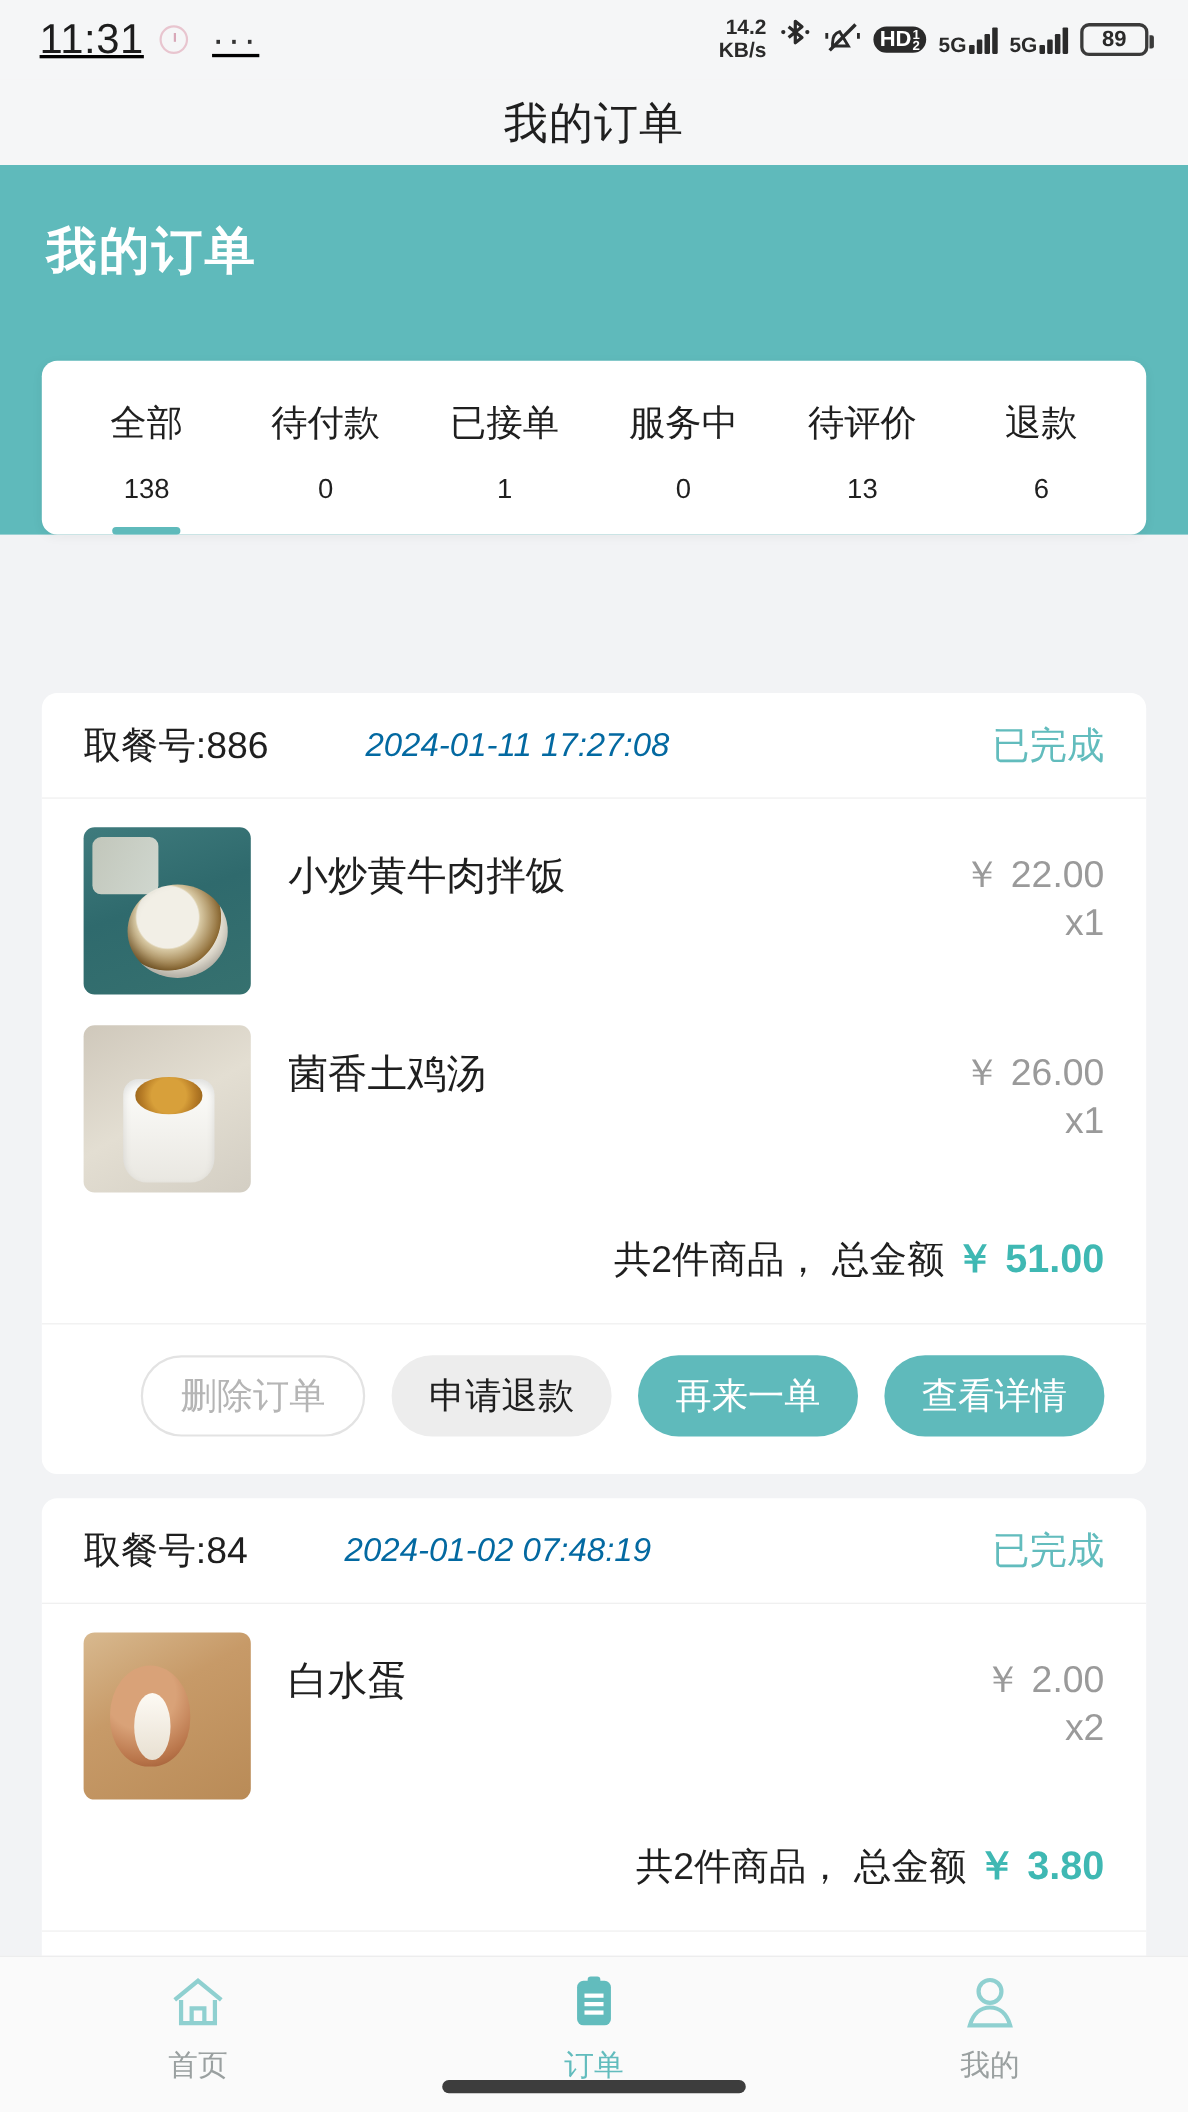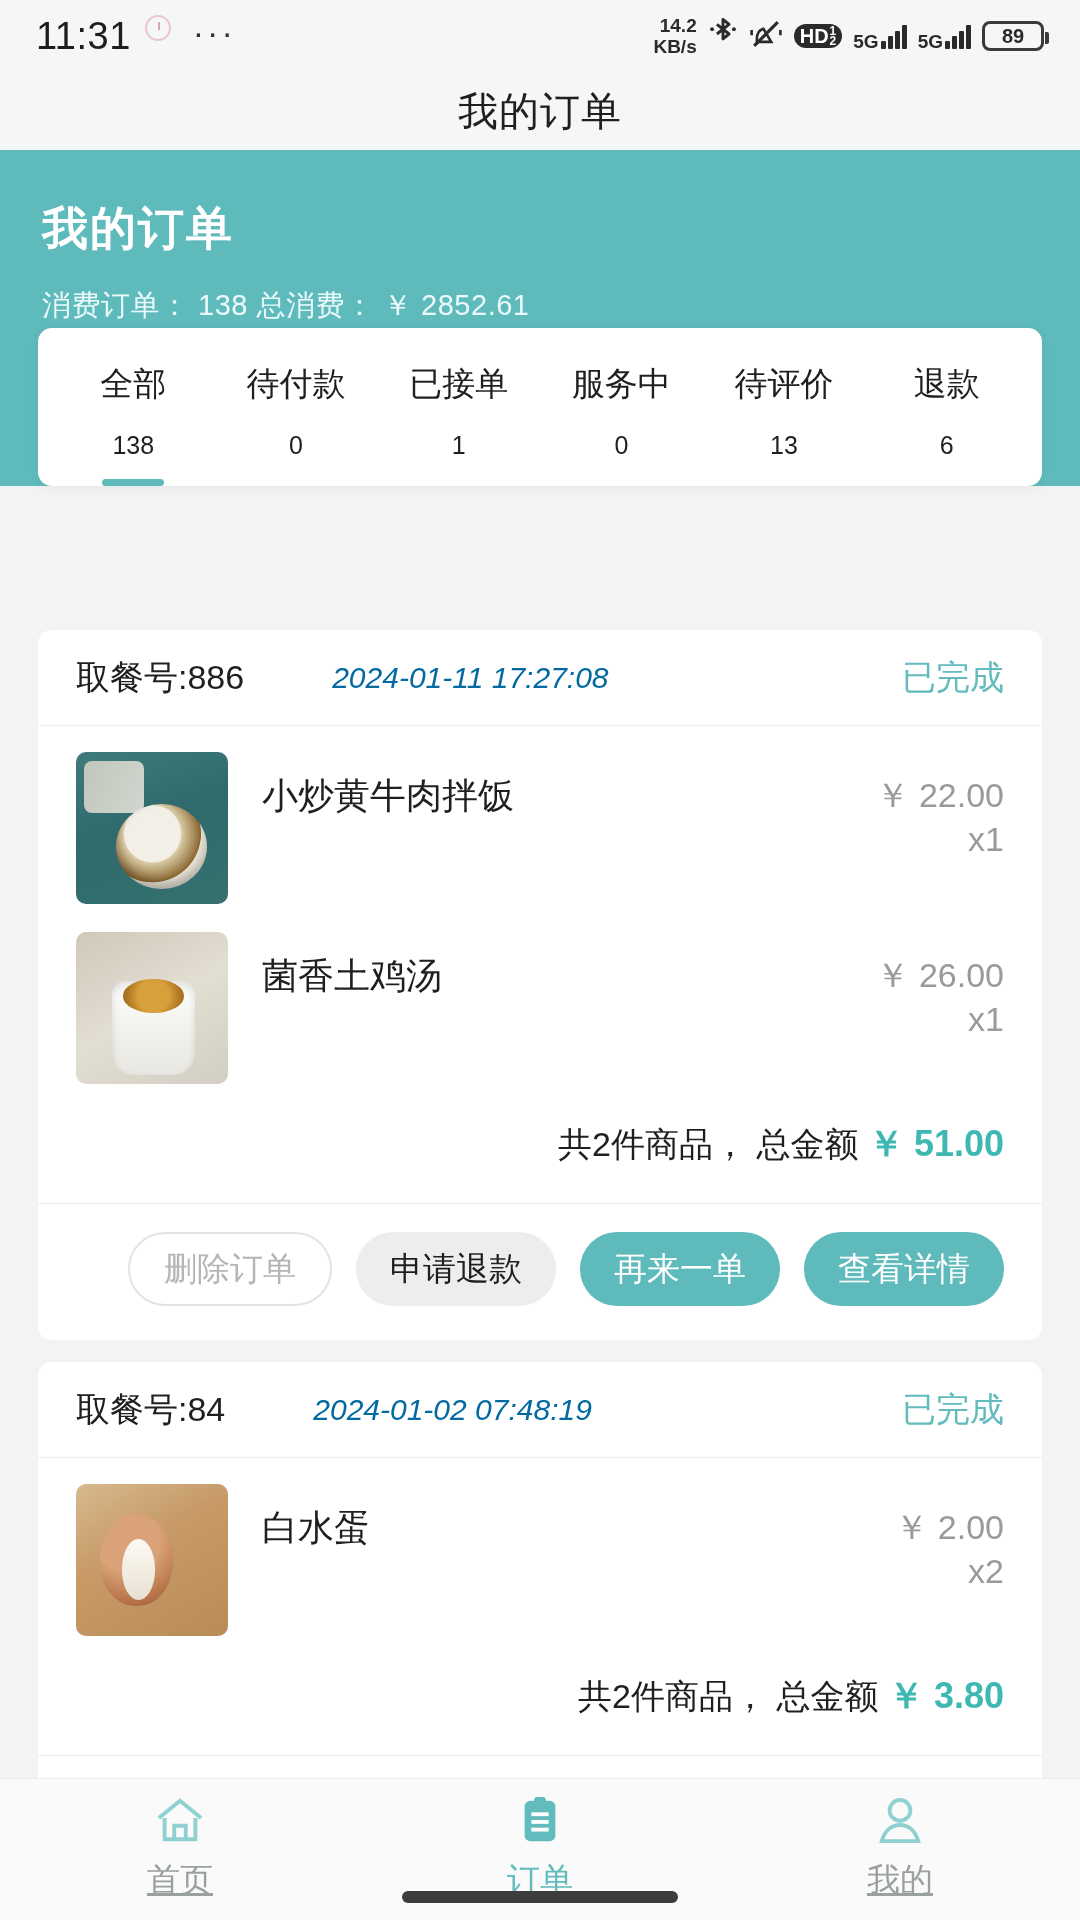--- a/index.html
+++ b/index.html
@@ -7,21 +7,21 @@
   body{
     font-family:"Liberation Sans","DejaVu Sans",sans-serif;
     background:#f2f3f5; overflow:hidden; position:relative;
   }
 
   
   .statusbar{
     height:72px; background:#f5f6f7; display:flex; align-items:center;
     padding:0 36px; position:relative;
   }
-  .sb-left{ display:flex; gap:14px; }
+  .sb-left{ display:flex; align-items:center; gap:14px;text-decoration:underline; }
   .sb-time{ font-size:38px; color:#1d1d1d; letter-spacing:0.5px; font-weight:400;}
   .sb-circle{
     width:26px;height:26px;border-radius:50%;border:2px solid #e8c5cf;
     display:inline-block; position:relative;
   }
   .sb-circle::after{
     content:""; position:absolute; left:11px; top:5px; width:2px; height:8px;
     background:#d8a8b8;
   }
   .sb-dots{ font-size:34px; color:#333; letter-spacing:3px; margin-left:8px; line-height:1;}
@@ -127,21 +127,21 @@
   .btn-refund{ background:#ededed;color:#1f1f1f;}
   .btn-again{ background:#5fbabb;color:#fff;}
   .btn-detail{ background:#5fbabb;color:#fff;}
 
   
   .bottomnav{
     position:absolute;left:0;right:0;bottom:0;height:142px;background:#fafafa;
     border-top:1px solid #ececec;display:flex;align-items:flex-start;padding-top:16px;
   }
   .nav-item{ flex:1;display:flex;flex-direction:column;align-items:center;gap:9px;}
-  .nav-label{ font-size:33px;color:#9aa0a0;text-decoration:underline;}
+  .nav-label{ font-size:27px;color:#9aa0a0;}
   .nav-item.active .nav-label{ color:#62bcbd;}
   .home-ind{
     position:absolute;bottom:17px;left:50%;transform:translateX(-50%);
     width:276px;height:12px;border-radius:6px;background:#3d3d3d;
   }
 
   
   .img-bibimbap{ background:linear-gradient(160deg,#3f7b7d 0%,#2f6a6d 45%,#36716f 100%); }
   .img-bibimbap::before{
     content:"";position:absolute;left:26%;top:34%;width:60%;height:56%;border-radius:50%;
@@ -230,21 +230,20 @@
     </span>
   </div>
 </div>
 
 <div class="titlebar">
   <div class="t">我的订单</div>
 </div>
 
 <div class="teal-head">
   <div class="teal-title">我的订单</div>
-  <div class="teal-sub">消费订单： 138  总消费：  ￥ 2852.61</div>
 
   <div class="tabcard">
     <div class="tab active">
       <span class="lbl">全部</span>
       <span class="cnt">138</span>
       <span class="bar"></span>
     </div>
     <div class="tab">
       <span class="lbl">待付款</span>
       <span class="cnt">0</span>

